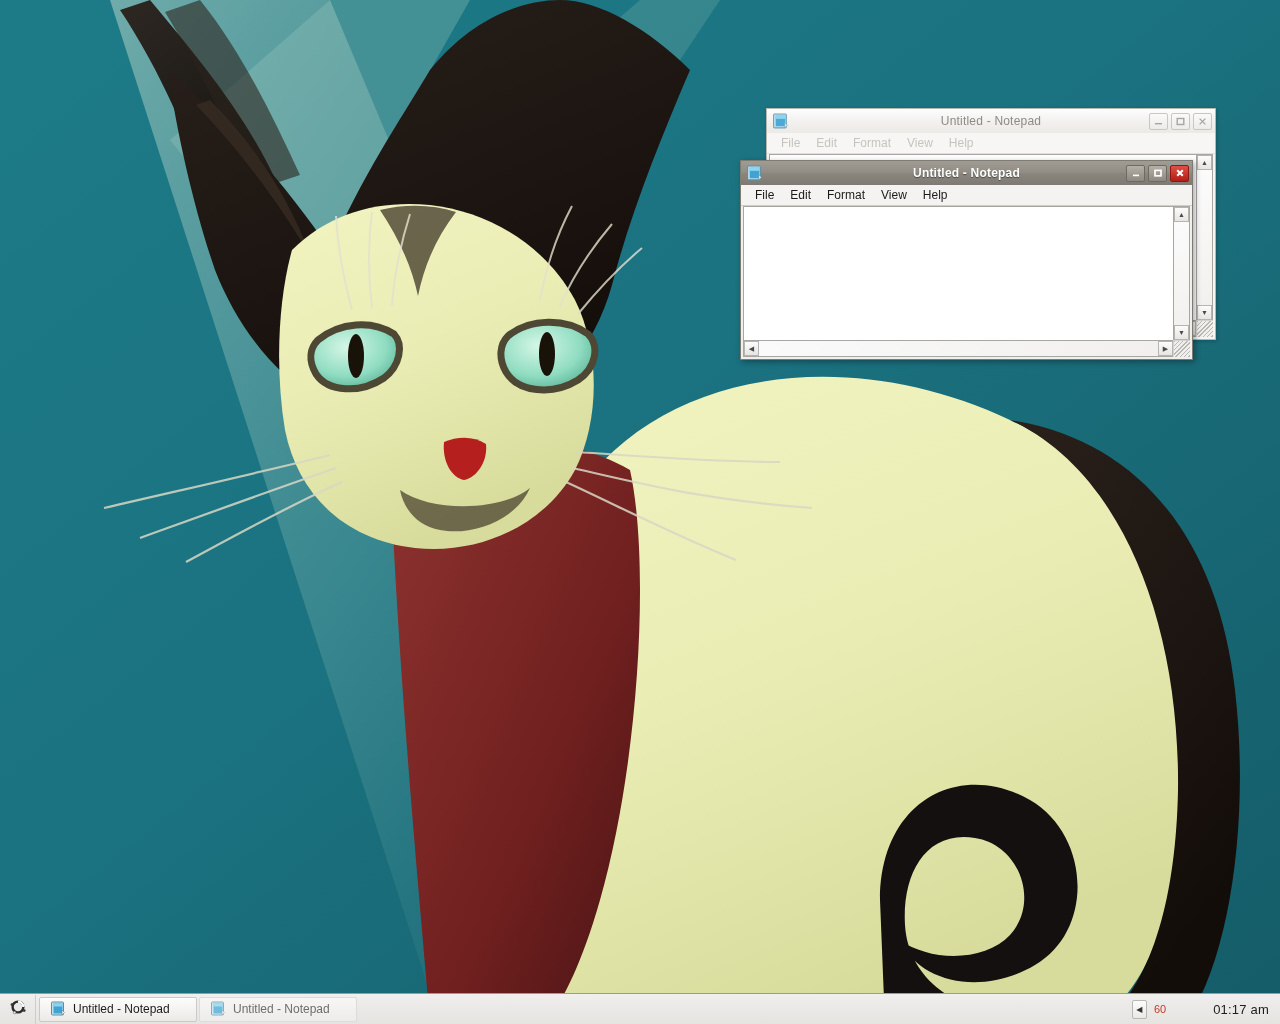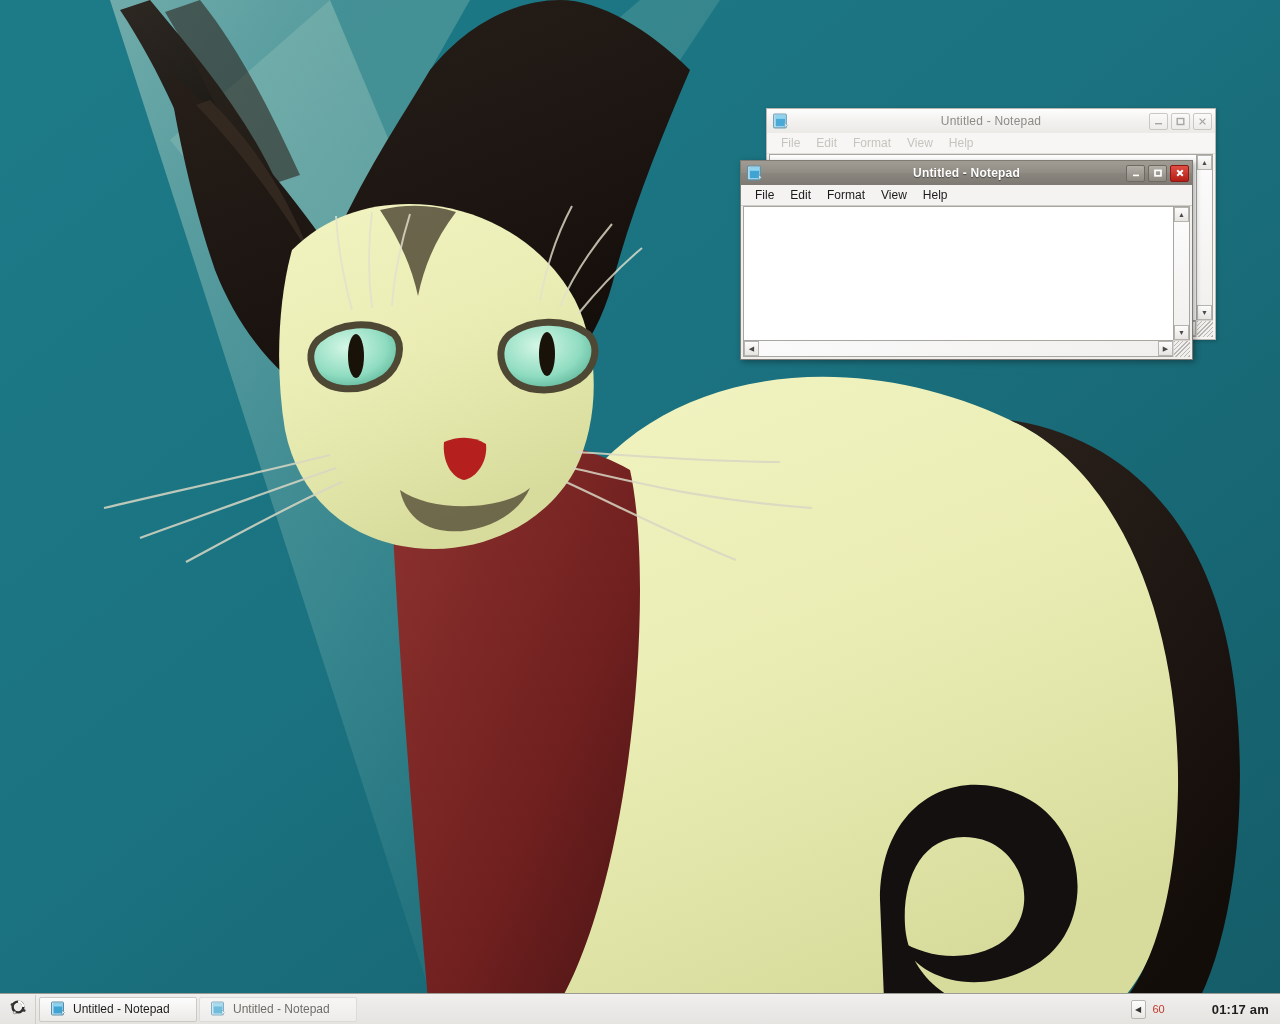--- a/index.html
+++ b/index.html
@@ -236,21 +236,21 @@
     font-size: 8px; color: #333;
     cursor: pointer;
   }
   .tray-count {
     font-size: 11px;
     color: #c0392b;
     font-family: "Liberation Sans", sans-serif;
   }
   .clock {
     font-size: 13px;
-    font-weight: bold;
+    font-weight: normal;
     color: #1d1d1d;
     letter-spacing: 0.2px;
     cursor: default;
     padding-left: 40px;
   }
 </style>
 </head>
 <body>
 
 <div id="desktop">

